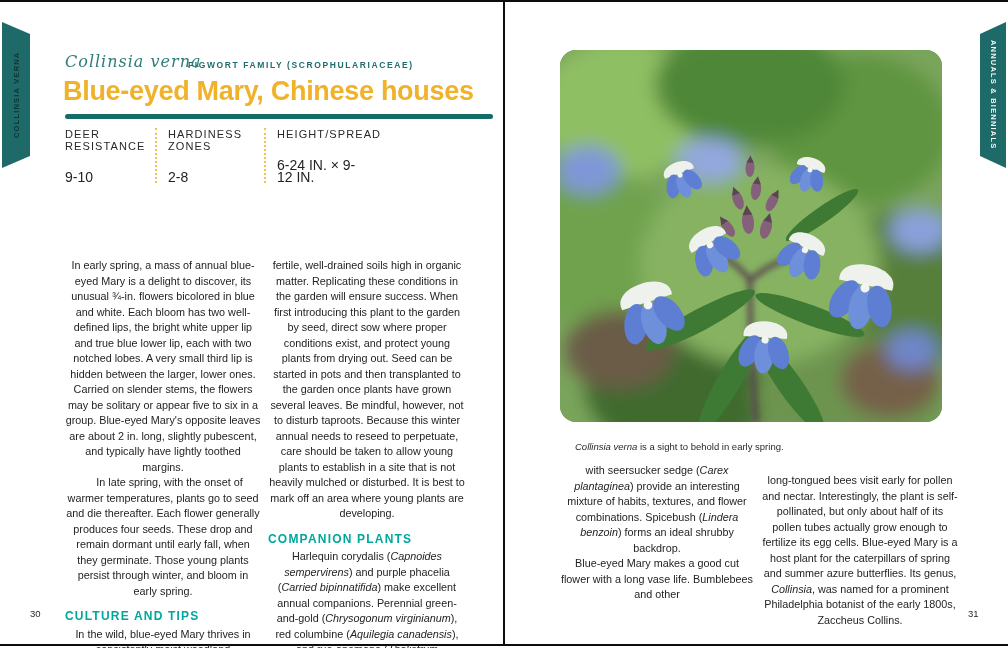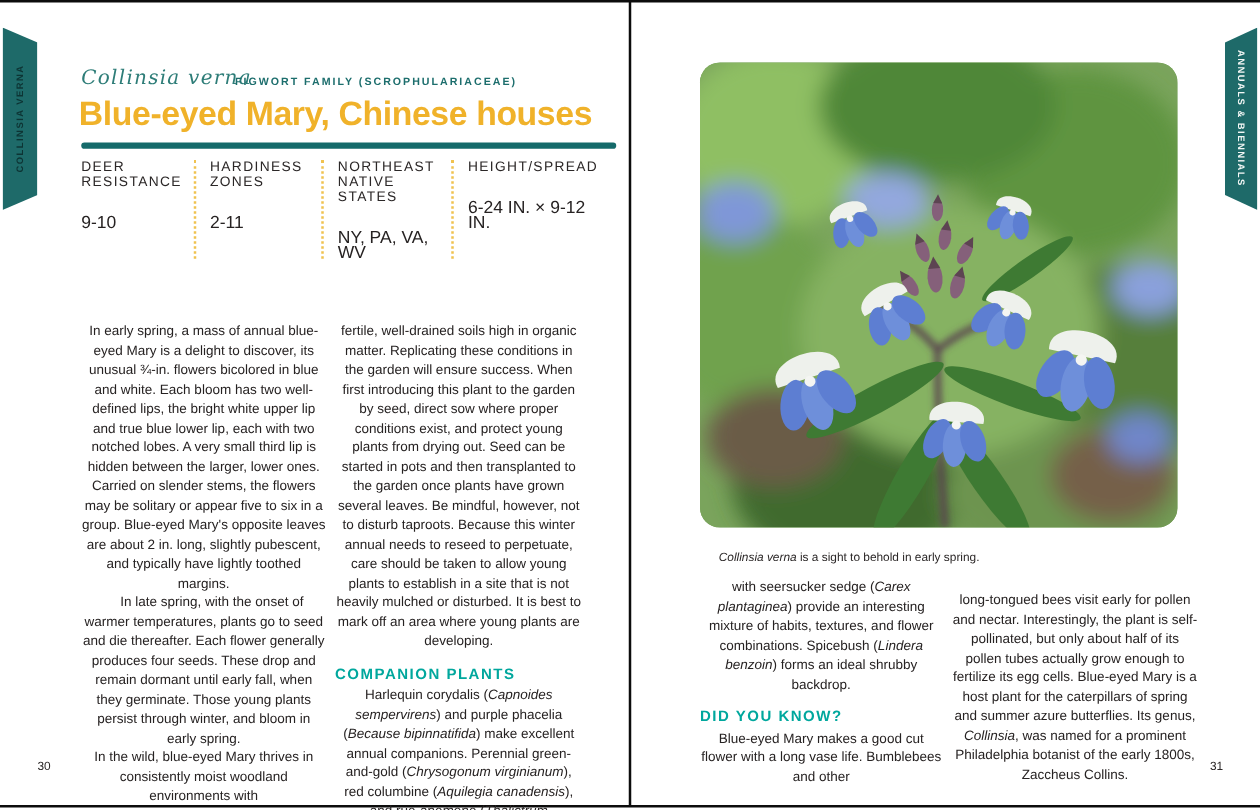--- a/index.html
+++ b/index.html
@@ -99,42 +99,39 @@
   <h1 class="title">Blue-eyed Mary, Chinese houses</h1>
   <div class="rule"></div>
 
   <div class="facts">
     <div class="fact">
       <div class="fact-label">DEER RESISTANCE</div>
       <div class="fact-value">9-10</div>
     </div>
     <div class="fact">
       <div class="fact-label">HARDINESS ZONES</div>
-      <div class="fact-value">2-11</div>
-    </div>
-    <div class="fact">
-      <div class="fact-label">NORTHEAST NATIVE STATES</div>
-      <div class="fact-value">NY, PA, VA, WV</div>
+      <div class="fact-value">2-8</div>
     </div>
     <div class="fact">
       <div class="fact-label">HEIGHT/SPREAD</div>
       <div class="fact-value">6-24 IN. × 9-12 IN.</div>
     </div>
   </div>
 
   <div class="col colA">
     <p>In early spring, a mass of annual blue-eyed Mary is a delight to discover, its unusual ¾-in. flowers bicolored in blue and white. Each bloom has two well-defined lips, the bright white upper lip and true blue lower lip, each with two notched lobes. A very small third lip is hidden between the larger, lower ones. Carried on slender stems, the flowers may be solitary or appear five to six in a group. Blue-eyed Mary's opposite leaves are about 2 in. long, slightly pubescent, and typically have lightly toothed margins.</p>
     <p class="indent">In late spring, with the onset of warmer temperatures, plants go to seed and die thereafter. Each flower generally produces four seeds. These drop and remain dormant until early fall, when they germinate. Those young plants persist through winter, and bloom in early spring.</p>
+    <h3>CULTURE AND TIPS</h3>
     <p>In the wild, blue-eyed Mary thrives in consistently moist woodland environments with</p>
   </div>
 
   <div class="col colB">
     <p>fertile, well-drained soils high in organic matter. Replicating these conditions in the garden will ensure success. When first introducing this plant to the garden by seed, direct sow where proper conditions exist, and protect young plants from drying out. Seed can be started in pots and then transplanted to the garden once plants have grown several leaves. Be mindful, however, not to disturb taproots. Because this winter annual needs to reseed to perpetuate, care should be taken to allow young plants to establish in a site that is not heavily mulched or disturbed. It is best to mark off an area where young plants are developing.</p>
     <h3>COMPANION PLANTS</h3>
-    <p>Harlequin corydalis (<i>Capnoides sempervirens</i>) and purple phacelia (<i>Because bipinnatifida</i>) make excellent annual companions. Perennial green-and-gold (<i>Chrysogonum virginianum</i>), red columbine (<i>Aquilegia canadensis</i>), and rue-anemone (<i>Thalictrum thalictroides</i>) interspersed</p>
+    <p>Harlequin corydalis (<i>Capnoides sempervirens</i>) and purple phacelia (<i>Carried bipinnatifida</i>) make excellent annual companions. Perennial green-and-gold (<i>Chrysogonum virginianum</i>), red columbine (<i>Aquilegia canadensis</i>), and rue-anemone (<i>Thalictrum thalictroides</i>) interspersed</p>
   </div>
 
   <div class="pagenum pagenum-left">30</div>
 
   <div class="photo">
     <svg width="382" height="372" viewBox="0 0 382 372" xmlns="http://www.w3.org/2000/svg">
       <defs>
         <filter id="b8" x="-30%" y="-30%" width="160%" height="160%">
             <feGaussianBlur stdDeviation="9"></feGaussianBlur>
           </filter>
@@ -199,21 +196,20 @@
         <use href="#flw" transform="translate(88,255) rotate(-18) scale(1.45)"></use>
         <use href="#flw" transform="translate(305,238) rotate(12) scale(1.5)"></use>
         <use href="#flw" transform="translate(205,290) rotate(4) scale(1.2)"></use>
       </g>
     </svg>
   </div>
   <p class="caption"><i>Collinsia verna</i> is a sight to behold in early spring.</p>
 
   <div class="col colC">
     <p>with seersucker sedge (<i>Carex plantaginea</i>) provide an interesting mixture of habits, textures, and flower combinations. Spicebush (<i>Lindera benzoin</i>) forms an ideal shrubby backdrop.</p>
-    <h3>DID YOU KNOW?</h3>
     <p>Blue-eyed Mary makes a good cut flower with a long vase life. Bumblebees and other</p>
   </div>
 
   <div class="col colD">
     <p>long-tongued bees visit early for pollen and nectar. Interestingly, the plant is self-pollinated, but only about half of its pollen tubes actually grow enough to fertilize its egg cells. Blue-eyed Mary is a host plant for the caterpillars of spring and summer azure butterflies. Its genus, <i>Collinsia</i>, was named for a prominent Philadelphia botanist of the early 1800s, Zaccheus Collins.</p>
   </div>
 
   <div class="pagenum pagenum-right">31</div>
 </div>
 

